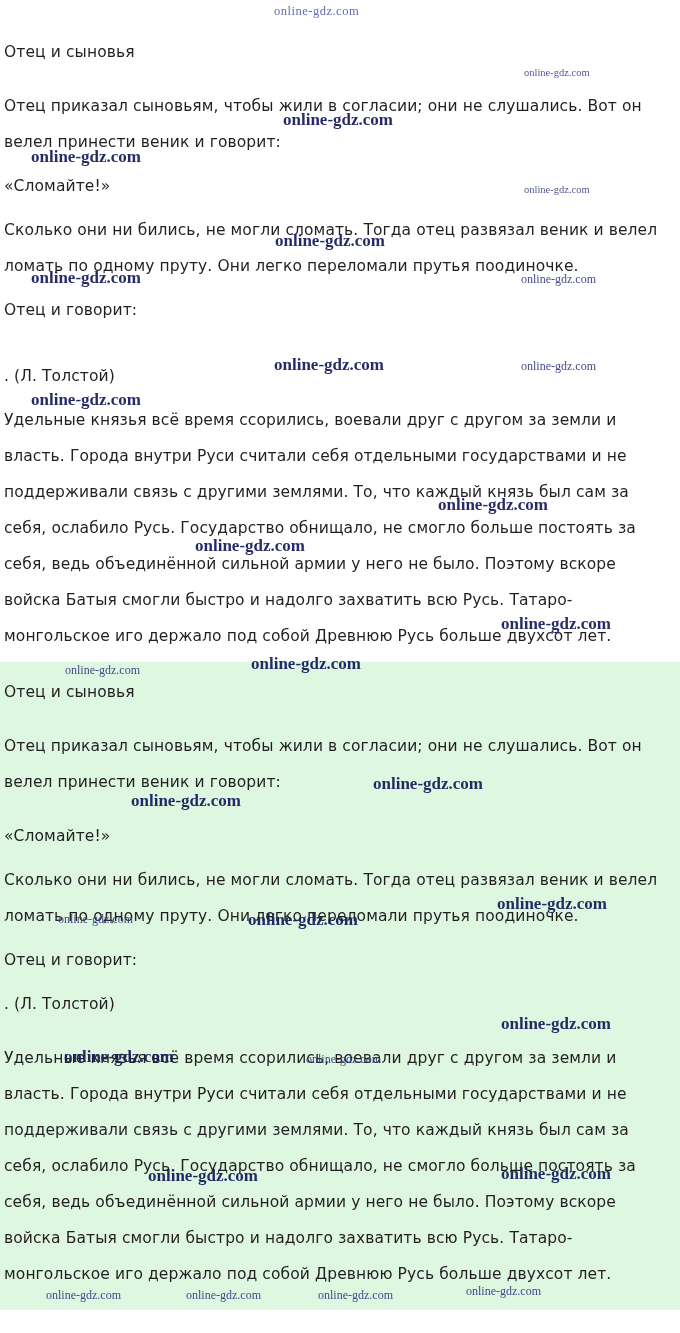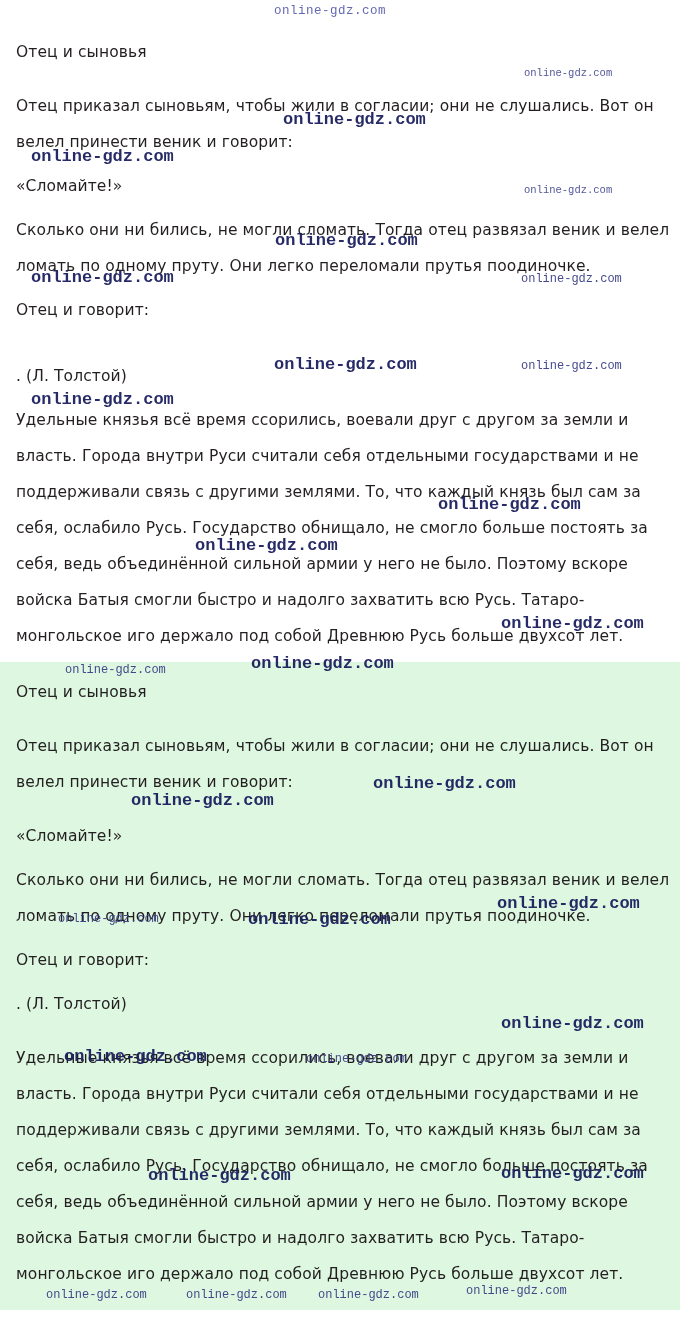--- a/index.html
+++ b/index.html
@@ -15,21 +15,21 @@
     position: relative;
     overflow: hidden;
   }
   .page {
     position: relative;
     width: 680px;
     min-height: 1333px;
   }
   .section {
     position: relative;
-    padding: 0 6px 0 16px;
+    padding: 0 6px 0 4px;
     box-sizing: border-box;
     width: 680px;
   }
   .section-white {
     background: #ffffff;
     padding-top: 34px;
     padding-bottom: 8px;
   }
   .section-green {
     background: #ddf7e0;
@@ -43,21 +43,21 @@
     letter-spacing: 0.1px;
     position: relative;
     z-index: 2;
   }
   .spacer-sm { height: 18px; }
   .spacer-xs { height: 8px; }
   .spacer-md { height: 30px; }
   .wm {
     position: absolute;
     color: #3b3f8c;
-    font-family: Liberation Mono, monospace;
+    font-family: Liberation Serif, serif;
     white-space: nowrap;
     pointer-events: none;
     z-index: 5;
     opacity: 0.95;
   }
   .wm-big {
     font-size: 17px;
     font-weight: bold;
     color: #1b1f5e;
   }

